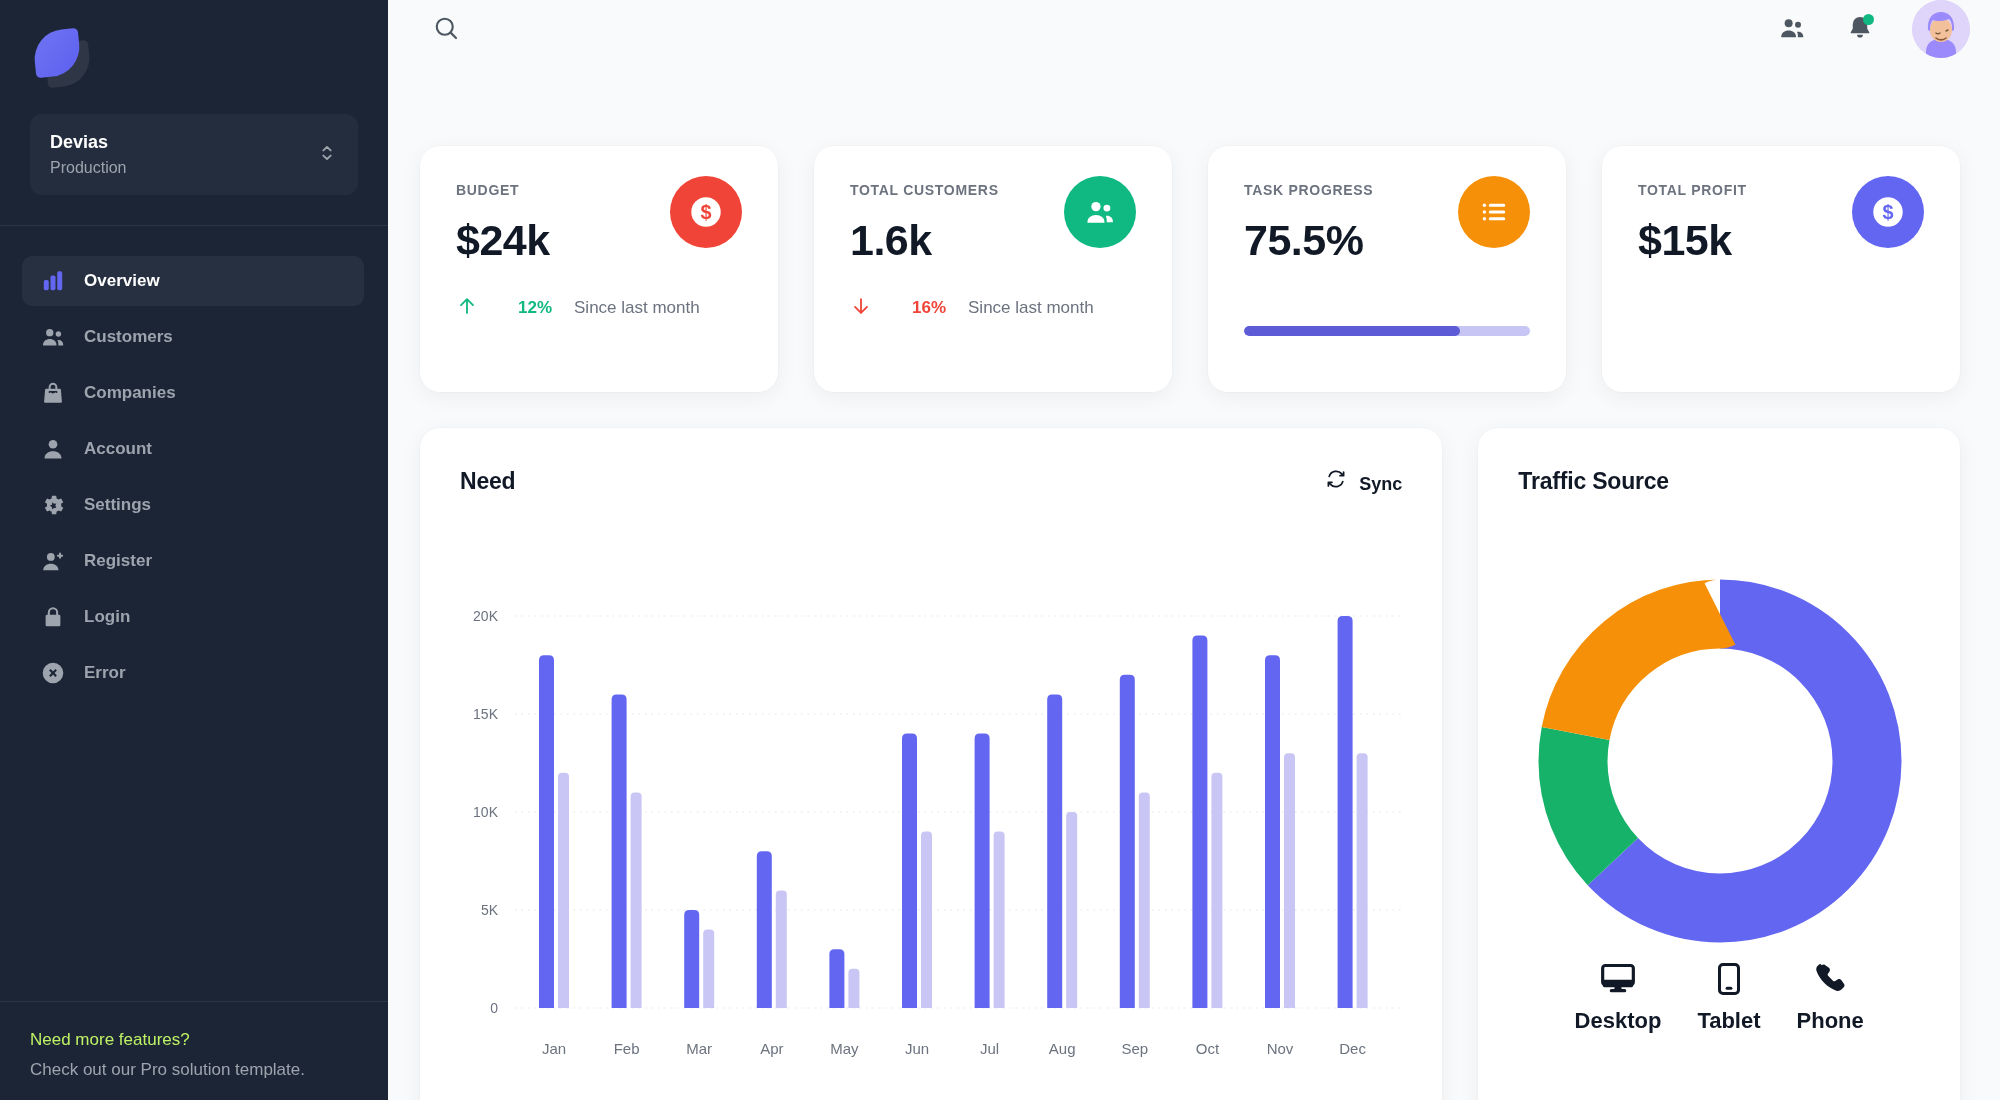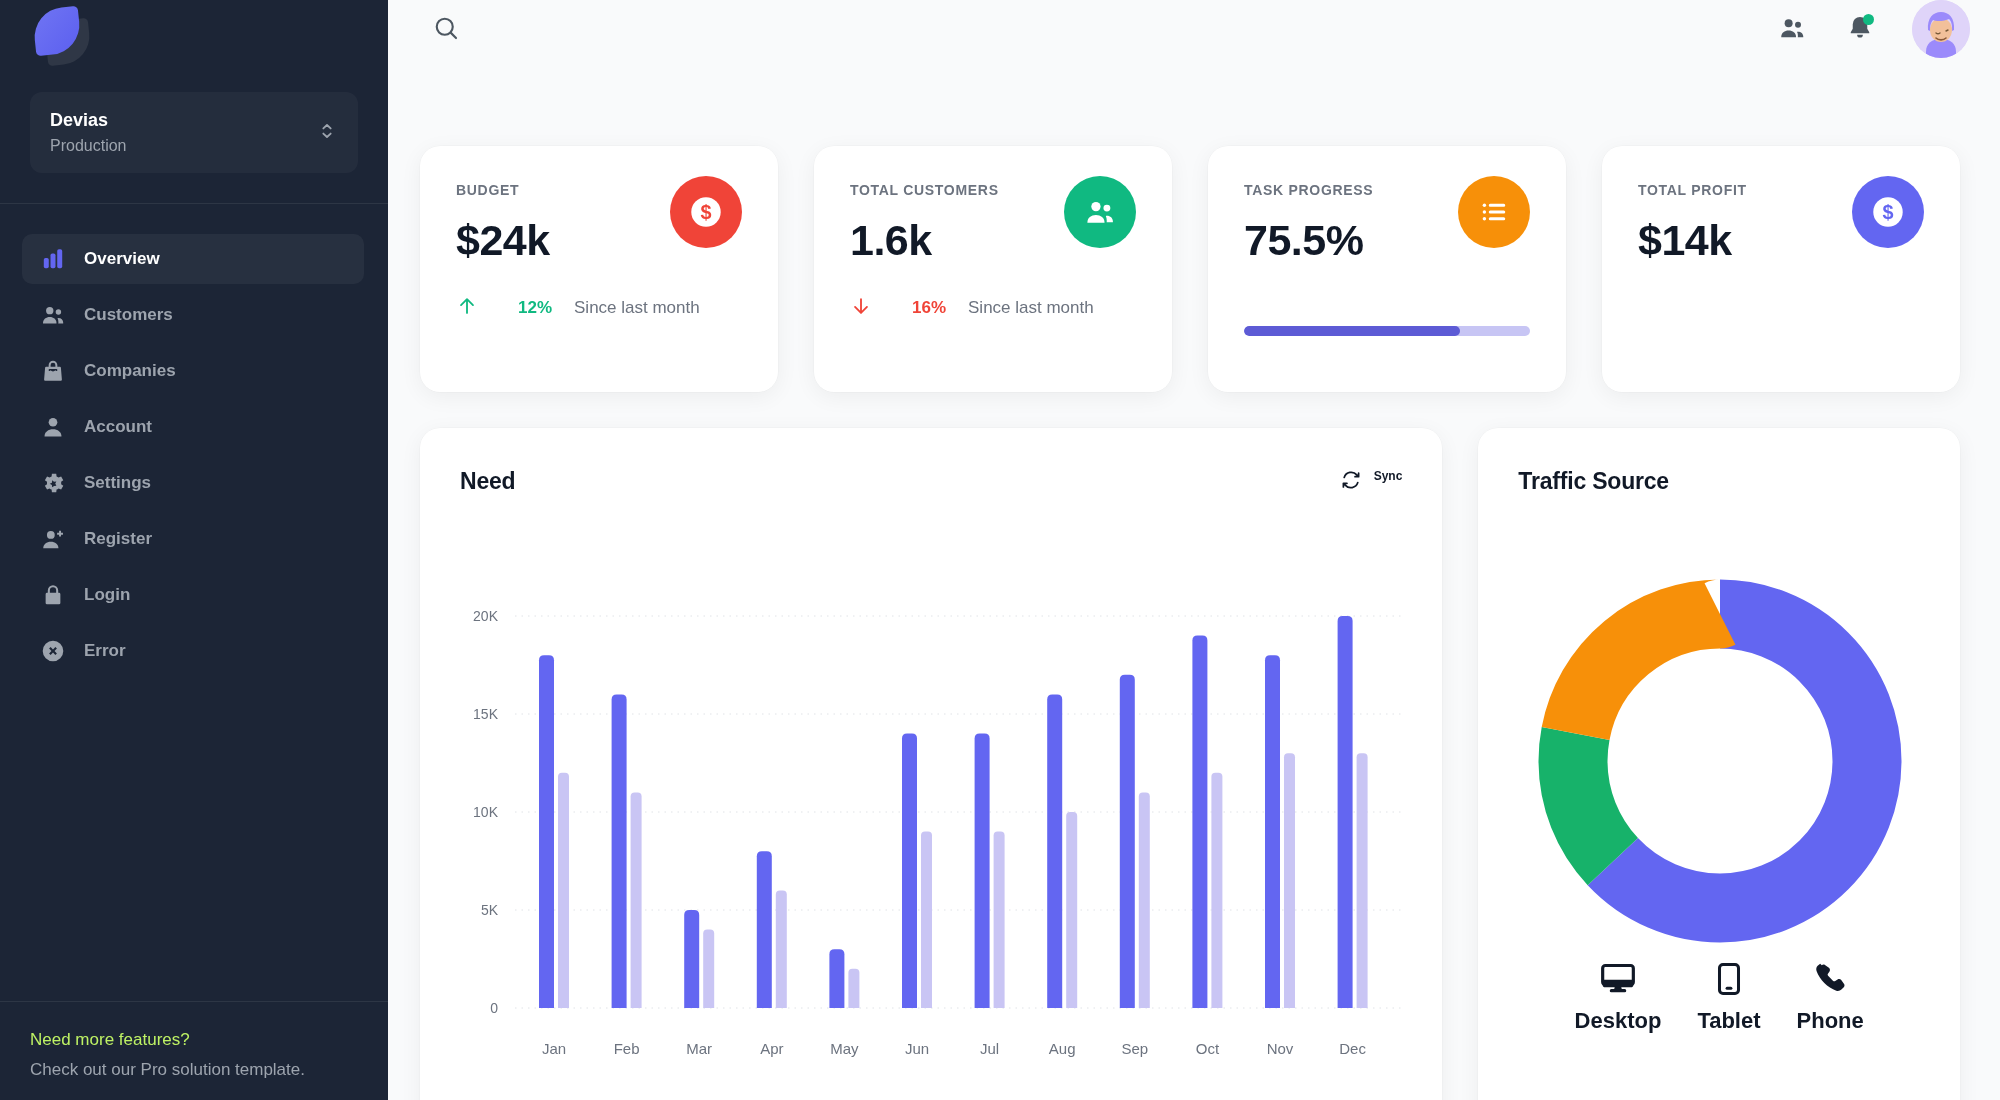--- a/index.html
+++ b/index.html
@@ -3,21 +3,21 @@
 <meta charset="utf-8">
 <style>
   * { margin:0; padding:0; box-sizing:border-box; }
   html,body { width:2000px; height:1100px; overflow:hidden;
     font-family:"Liberation Sans","DejaVu Sans",sans-serif; background:#F9FAFB; }
   .app { display:flex; width:2000px; height:1100px; }
 
   
   .sidebar { width:388px; min-width:388px; height:1100px; background:#1C2536;
     display:flex; flex-direction:column; color:#9DA4AE; }
-  .side-top { padding:8px 30px 0 30px; }
+  .side-top { padding:30px 30px 0 30px; }
   .logo { position:relative; width:56px; height:56px; margin-left:4px; }
   .logo .back { position:absolute; left:12px; top:12px; width:44px; height:44px;
     background:#2F3746; border-radius:65% 10% 65% 10%; transform:rotate(-6deg); }
   .logo .front { position:absolute; left:0; top:0; width:46px; height:46px;
     background:linear-gradient(135deg,#7075F3,#5B5FEF); border-radius:65% 10% 65% 10%;
     transform:rotate(-6deg); }
   .workspace { margin-top:28px; background:rgba(255,255,255,0.04); border-radius:12px;
     padding:18px 20px; display:flex; align-items:center; cursor:pointer; }
   .workspace .ws-text { flex:1; }
   .ws-name { color:#FFFFFF; font-size:18px; font-weight:700; }
@@ -66,22 +66,22 @@
   .trend-caption { color:#6C737F; font-size:17px; margin-left:14px; }
   .progress-track { position:absolute; left:36px; right:36px; bottom:56px; height:10px;
     border-radius:5px; background:#C7C5F4; overflow:hidden; }
   .progress-fill { height:100%; border-radius:5px; background:#5D5BD5; }
 
   
   .charts { display:grid; grid-template-columns:1021fr 481fr; gap:36px; margin-top:36px; }
   .chart-card { height:700px; position:relative; overflow:hidden; }
   .card-header { display:flex; align-items:center; padding:40px 40px 0 40px; }
   .card-title { color:#111927; font-size:23px; font-weight:700; letter-spacing:-0.2px; }
-  .sync-btn { margin-left:auto; display:flex; align-items:flex-start; gap:12px; background:none;
-    border:none; cursor:pointer; color:#111927; font-size:12px; font-weight:600;
+  .sync-btn { margin-left:auto; display:flex; align-items:flex-end; gap:12px; background:none;
+    border:none; cursor:pointer; color:#111927; font-size:18px; font-weight:600;
     font-family:inherit; }
   .chart-svg { position:absolute; left:0; top:0; }
   .devices { position:absolute; left:0; right:0; top:986px; display:flex;
     justify-content:center; gap:36px; }
   .device { display:flex; flex-direction:column; align-items:center; }
   .device .dicon { color:#111927; height:44px; display:flex; align-items:flex-end; }
   .device-label { margin-top:10px; color:#111927; font-size:22px; font-weight:700; }
   .traffic-card .devices { top:526px; }
 </style>
 </head>
@@ -305,21 +305,21 @@
           </div>
           <div class="progress-track">
             <div class="progress-fill" id="task-progress-fill" style="width: 75.5%;"></div>
           </div>
         </div>
 
         <div class="card stat-card">
           <div class="stat-head">
             <div>
               <div class="stat-label">TOTAL PROFIT</div>
-              <div class="stat-value">$14k</div>
+              <div class="stat-value">$15k</div>
             </div>
             <div class="stat-avatar bg-indigo">
               <svg width="38" height="38" viewBox="0 0 24 24">
                   <circle cx="12" cy="12" r="9.3" fill="#FFFFFF"></circle>
                   <text x="12" y="16.4" text-anchor="middle" font-size="12.5" font-weight="bold" fill="#6366F1" font-family="Liberation Sans,sans-serif">$</text>
                 </svg>
             </div>
           </div>
         </div>
       </div>

